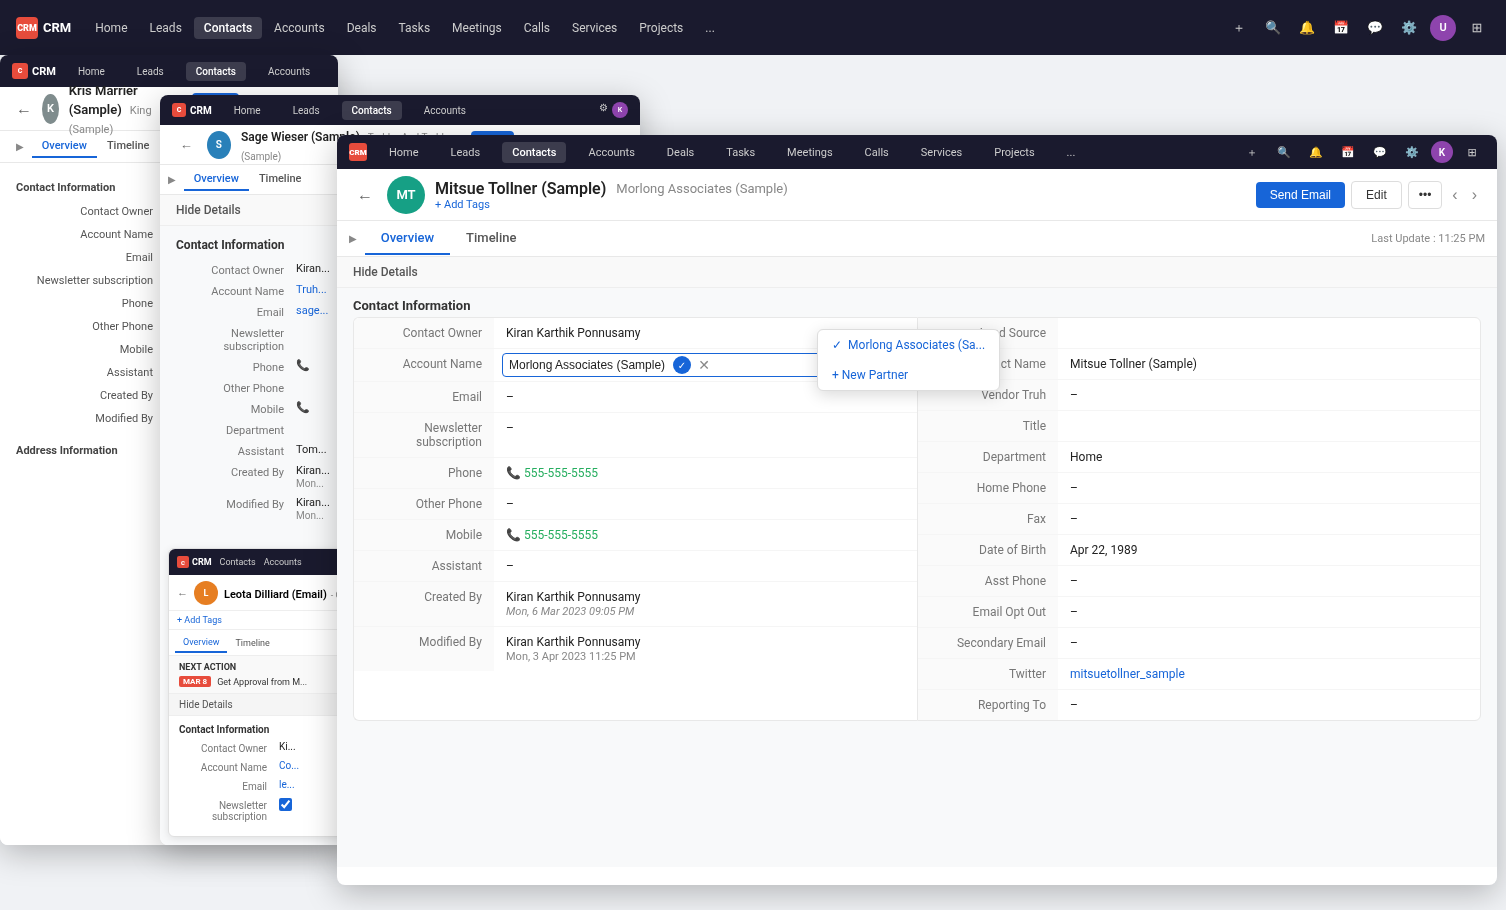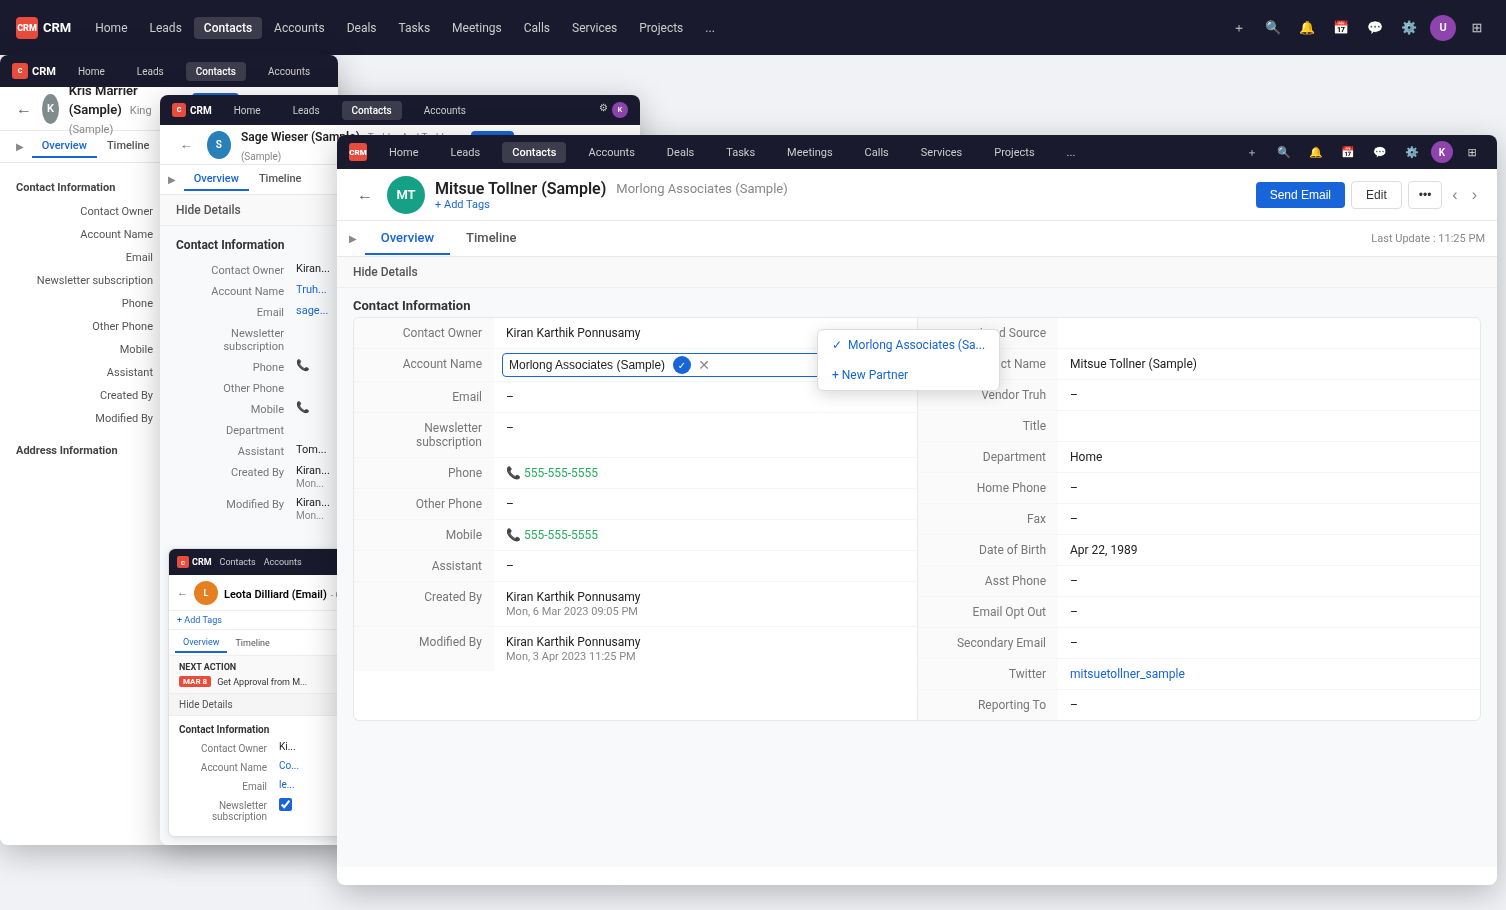--- a/index.html
+++ b/index.html
@@ -764,21 +764,21 @@
 
         <div class="detail-field-row">
           <span class="dfl">Assistant</span>
           <span class="dfv">–</span>
         </div>
 
         <div class="detail-field-row">
           <span class="dfl">Created By</span>
           <span class="dfv">
             Kiran Karthik Ponnusamy<br>
-            <span style="color:#888;font-size:11px;">Mon, 6 Mar 2023 09:05 PM</span>
+            <span style="color:#888;font-size:11px;font-style:italic;">Mon, 6 Mar 2023 09:05 PM</span>
           </span>
         </div>
 
         <div class="detail-field-row">
           <span class="dfl">Modified By</span>
           <span class="dfv">
             Kiran Karthik Ponnusamy<br>
             <span style="color:#888;font-size:11px;">Mon, 3 Apr 2023 11:25 PM</span>
           </span>
         </div>

